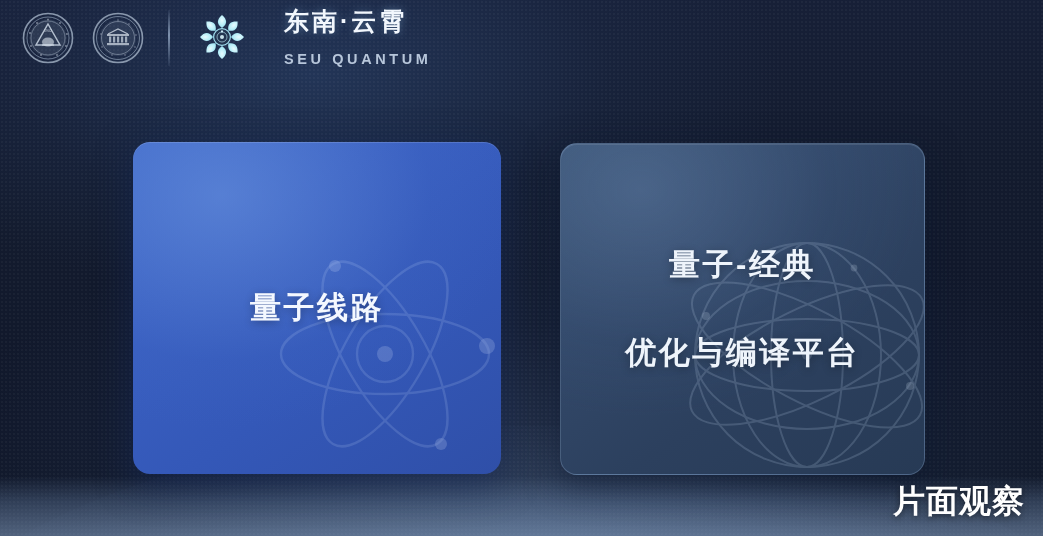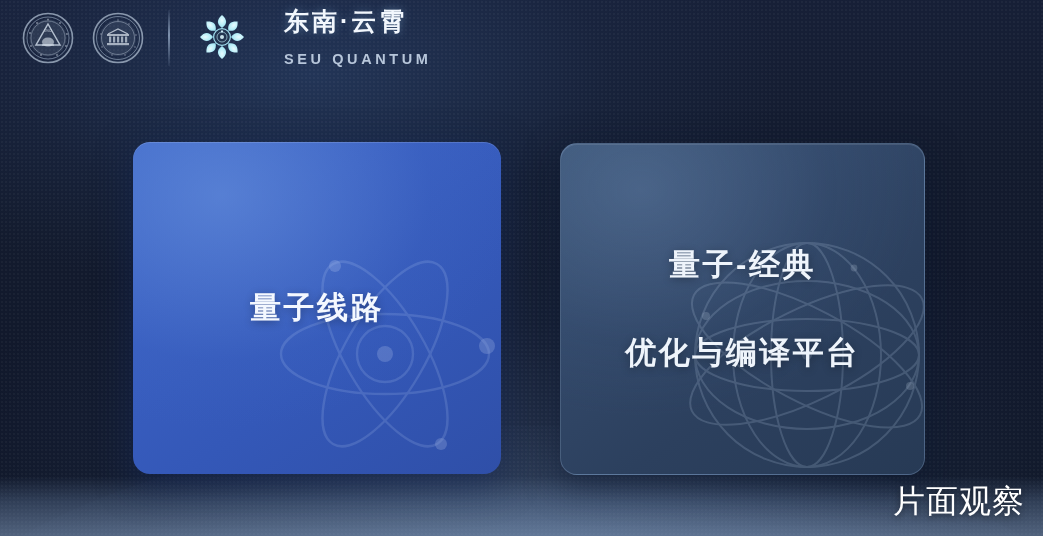--- a/index.html
+++ b/index.html
@@ -118,21 +118,21 @@
 
   
   .card-art{ position:absolute; z-index:1; pointer-events:none; }
   #atom-art{ right:-34px; bottom:-30px; width:300px; height:300px; opacity:0.5; }
   #globe-art{ right:-48px; bottom:-46px; width:330px; height:330px; opacity:0.55; }
 
   
   .watermark{
     position:absolute; right:18px; bottom:12px;
     z-index:9;
-    font-size:32px; font-weight:normal;
+    font-size:32px; font-weight:bold;
     color:#ffffff; letter-spacing:1px;
     text-shadow:0 2px 7px rgba(0,0,0,0.55);
   }
 </style>
 </head>
 <body>
 
 <div id="stage">
 
   <div class="floor-arc"></div>

